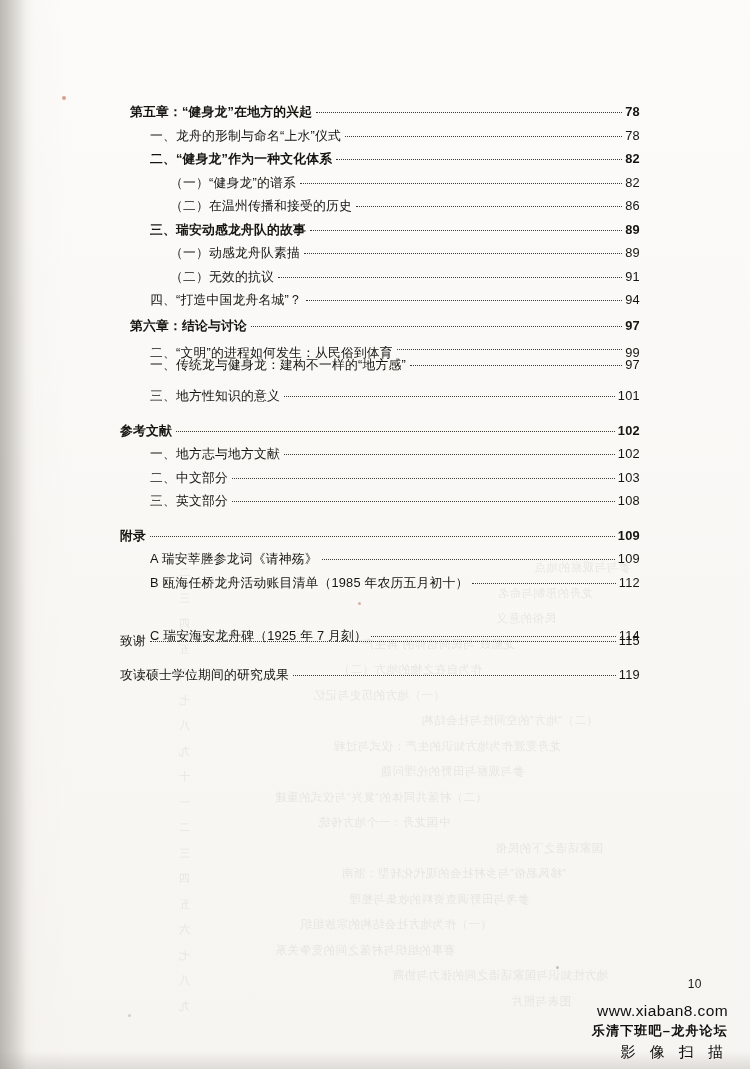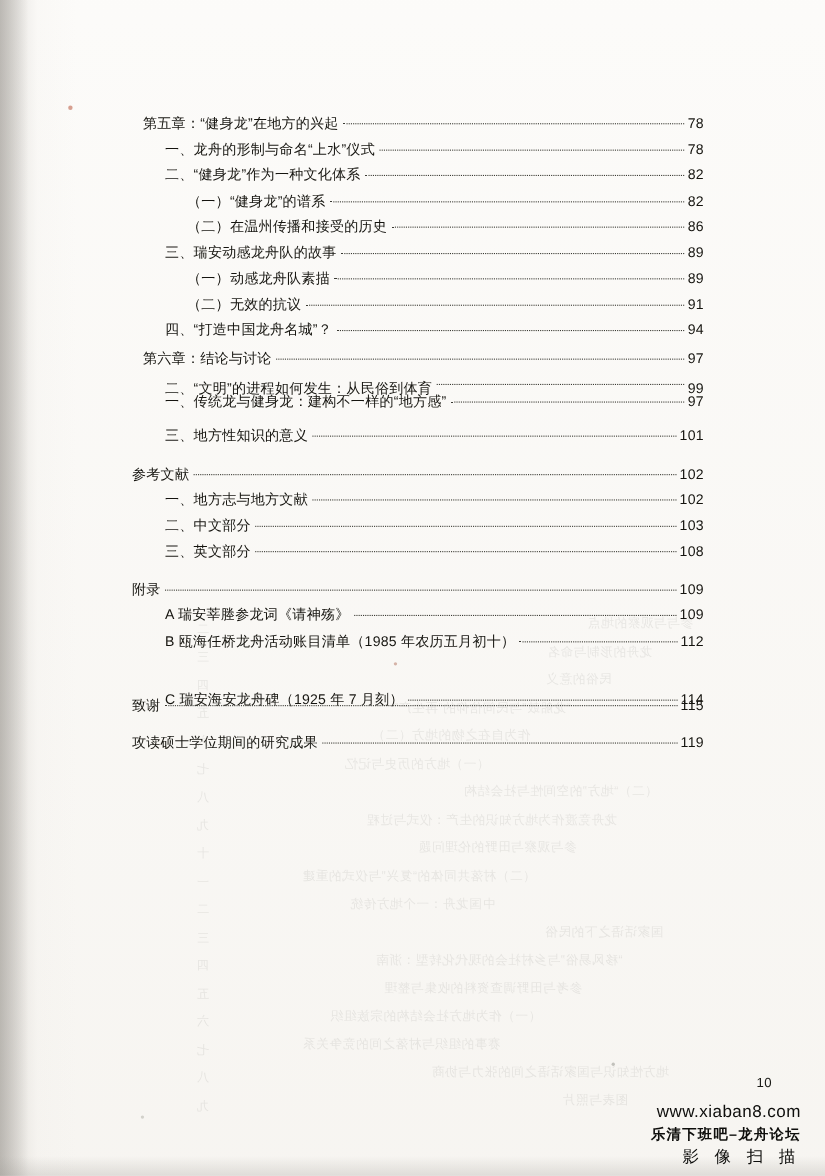--- a/index.html
+++ b/index.html
@@ -76,21 +76,21 @@
     position: relative;
     top: -3px;
     min-width: 10px;
   }
   .row .pagenum {
     flex: 0 0 auto;
     text-align: right;
     letter-spacing: 0.3px;
   }
   .bold .label, .bold .pagenum {
-    font-weight: normal;
+    font-weight: bold;
   }
 
   .folio {
     position: absolute;
     right: 48px;
     bottom: 78px;
     font-size: 12px;
     color: #1a1a16;
     letter-spacing: 0.5px;
   }

